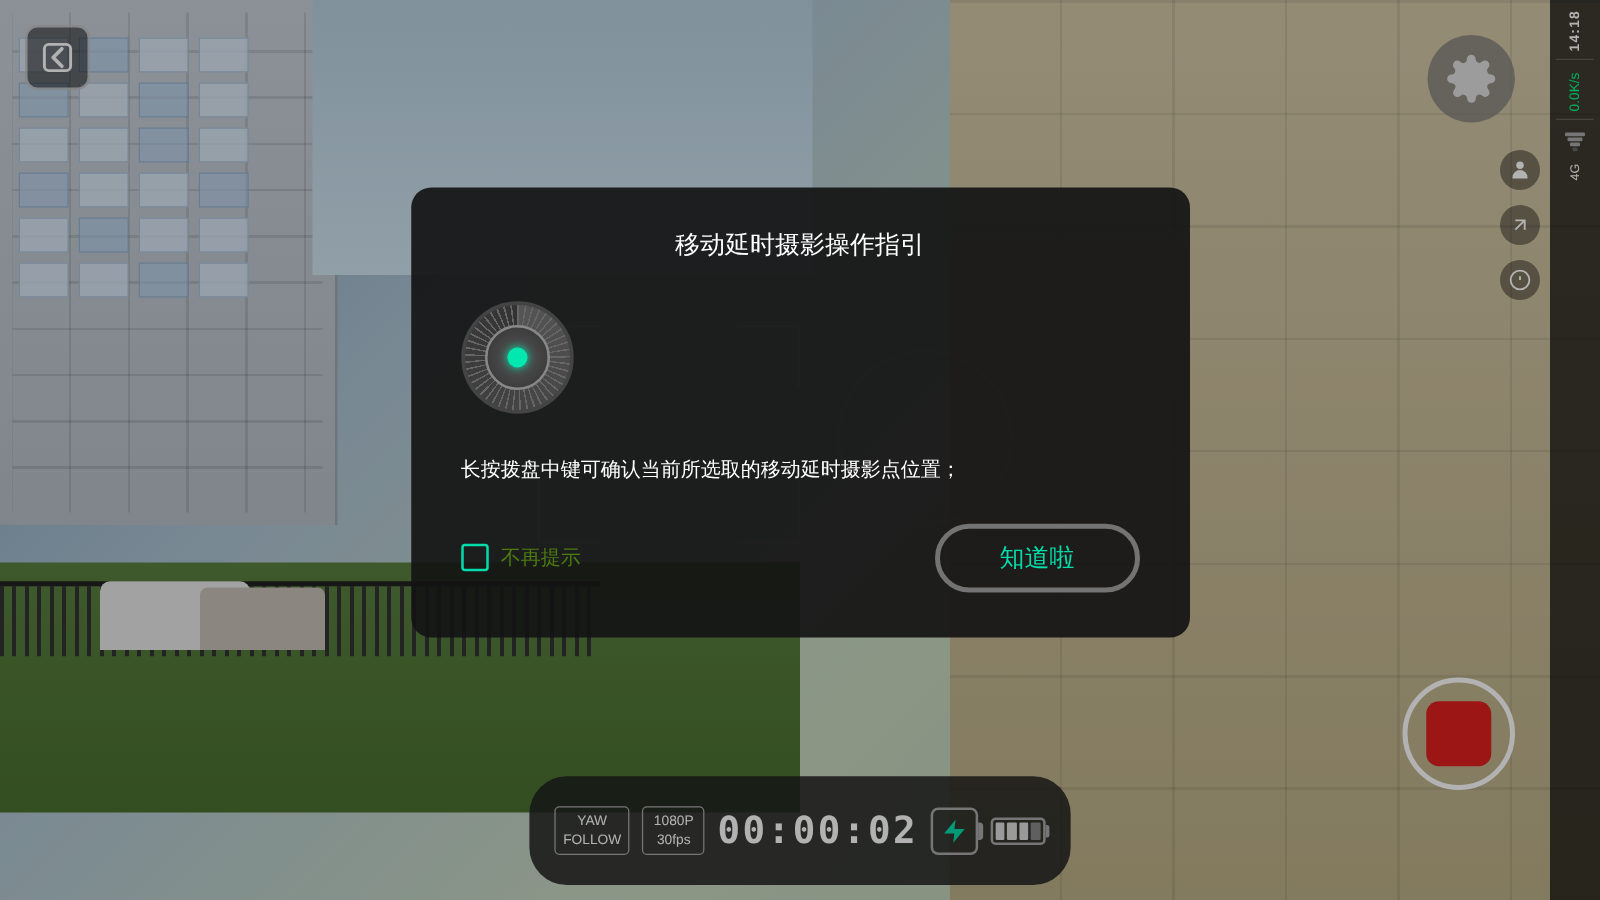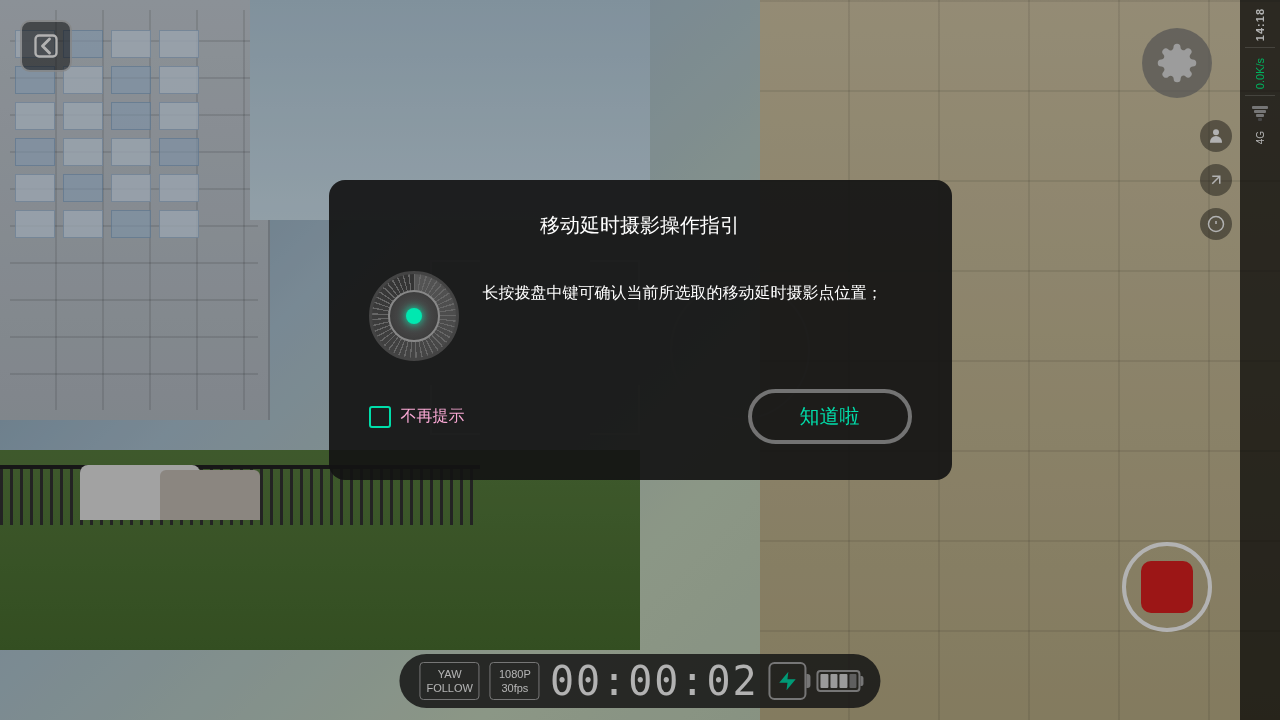--- a/index.html
+++ b/index.html
@@ -254,21 +254,21 @@
     #bottom-bar {
       position: absolute;
       bottom: 12px;
       left: 50%;
       transform: translateX(-50%);
       display: flex;
       align-items: center;
       gap: 10px;
       background: rgba(30,30,30,0.85);
       border-radius: 30px;
-      padding: 4px 20px;
+      padding: 24px 20px;
       z-index: 10;
     }
 
     .yaw-follow {
       border: 1.5px solid #aaa;
       border-radius: 4px;
       padding: 4px 6px;
       text-align: center;
       color: #fff;
       font-size: 11px;
@@ -282,22 +282,22 @@
       padding: 4px 6px;
       text-align: center;
       color: #fff;
       font-size: 11px;
       line-height: 1.3;
       min-width: 50px;
     }
 
     .timer {
       color: #fff;
-      font-size: 40px;
-      font-weight: 400;
+      font-size: 30px;
+      font-weight: 700;
       letter-spacing: 2px;
       font-family: monospace;
     }
 
     .charge-icon {
       width: 38px; height: 38px;
       border: 2px solid #aaa;
       border-radius: 6px;
       display: flex;
       align-items: center;
@@ -366,20 +366,21 @@
       font-size: 20px;
       margin-bottom: 32px;
       font-weight: normal;
     }
 
     .dialog-row {
       display: flex;
       align-items: flex-start;
       gap: 24px;
       margin-bottom: 28px;
+      flex-direction: column;
     }
 
     
     .dial {
       width: 90px;
       height: 90px;
       flex-shrink: 0;
       position: relative;
     }
 
@@ -458,21 +459,21 @@
       display: flex;
       align-items: center;
       justify-content: space-between;
       margin-top: 20px;
     }
 
     .no-remind {
       display: flex;
       align-items: center;
       gap: 10px;
-      color: #f9a8d4;
+      color: #4d7c0f;
       font-size: 16px;
     }
 
     .checkbox {
       width: 22px;
       height: 22px;
       border: 2px solid #00ddaa;
       border-radius: 3px;
       background: transparent;
       cursor: pointer;

